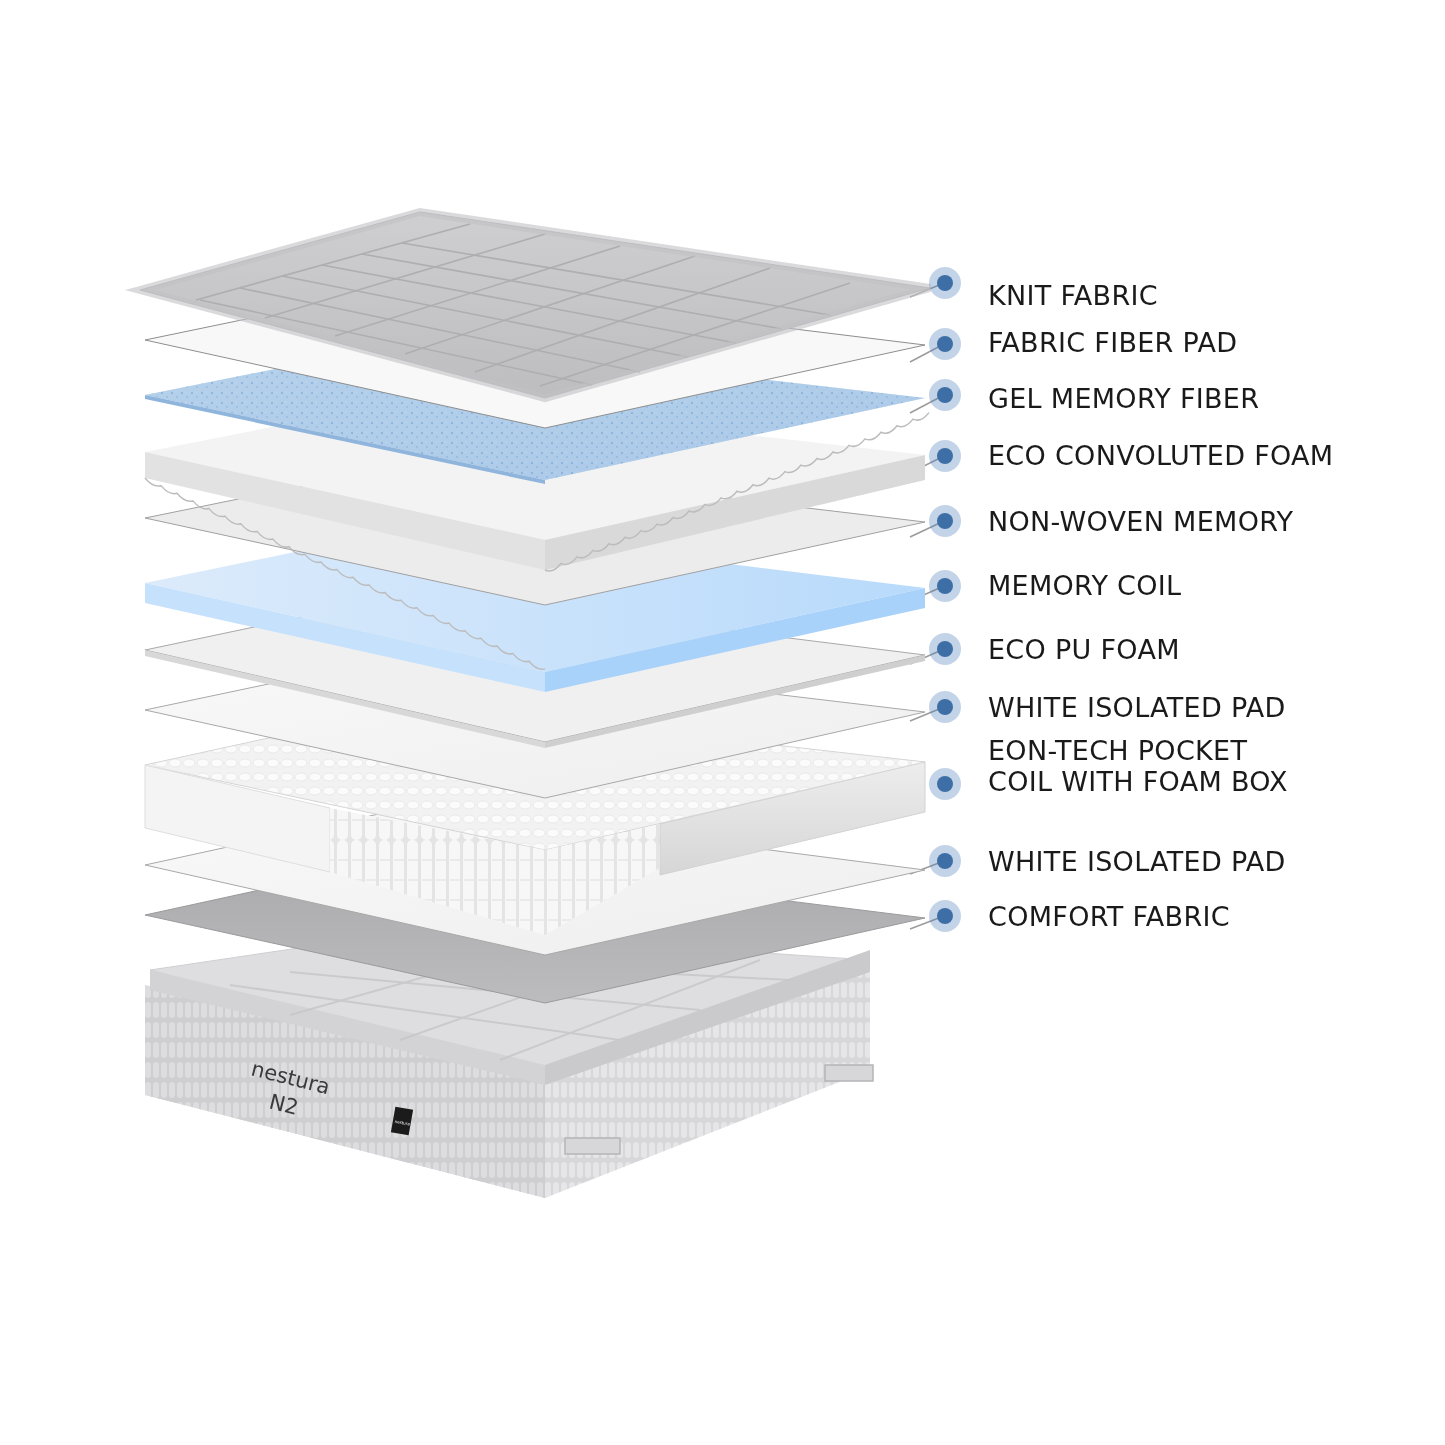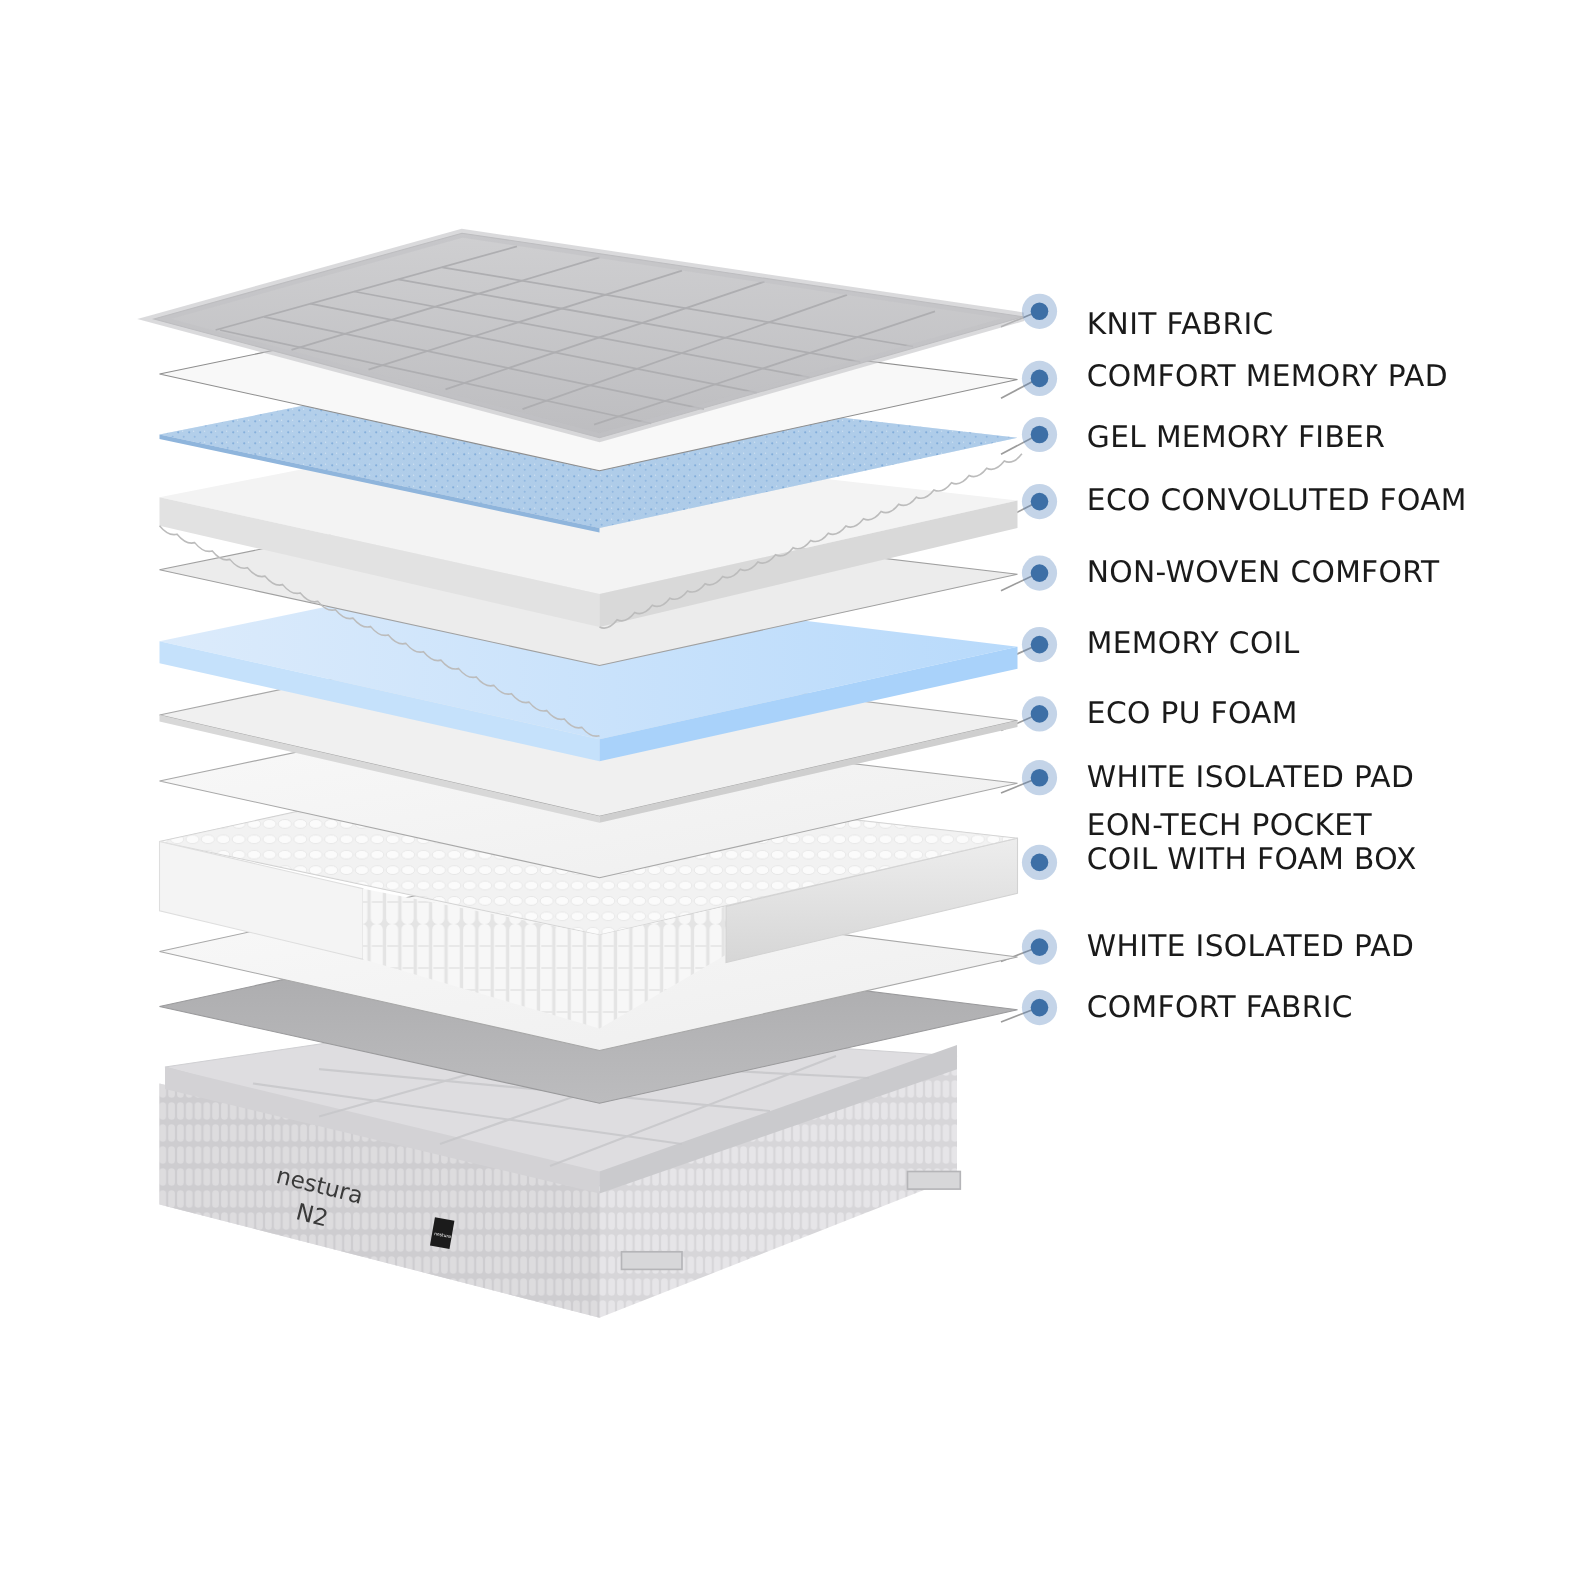--- a/index.html
+++ b/index.html
@@ -204,24 +204,24 @@
         <div class="dot"></div>
       </div>
     <div class="dot-wrap" style="left:945px; top:861px;">
         <div class="dot"></div>
       </div>
     <div class="dot-wrap" style="left:945px; top:916px;">
         <div class="dot"></div>
       </div>
 
     <div class="label" style="top:283px;margin-top:12px;">KNIT FABRIC</div>
-    <div class="label" style="top:342px;">COMFORT MEMORY PAD</div>
+    <div class="label" style="top:342px;">FABRIC FIBER PAD</div>
     <div class="label" style="top:398px;">GEL MEMORY FIBER</div>
     <div class="label" style="top:455px;text-align:right;">ECO CONVOLUTED FOAM</div>
-    <div class="label" style="top:521px;">NON-WOVEN COMFORT</div>
+    <div class="label" style="top:521px;">NON-WOVEN MEMORY</div>
     <div class="label" style="top:585px;">MEMORY COIL</div>
     <div class="label" style="top:649px;text-align:center;">ECO PU FOAM</div>
     <div class="label" style="top:707px;">WHITE ISOLATED PAD</div>
     <div class="label" style="top:766px;">EON-TECH POCKET
 COIL WITH FOAM BOX</div>
     <div class="label" style="top:861px;">WHITE ISOLATED PAD</div>
     <div class="label" style="top:916px;">COMFORT FABRIC</div>
   </div>
 </div>
 

